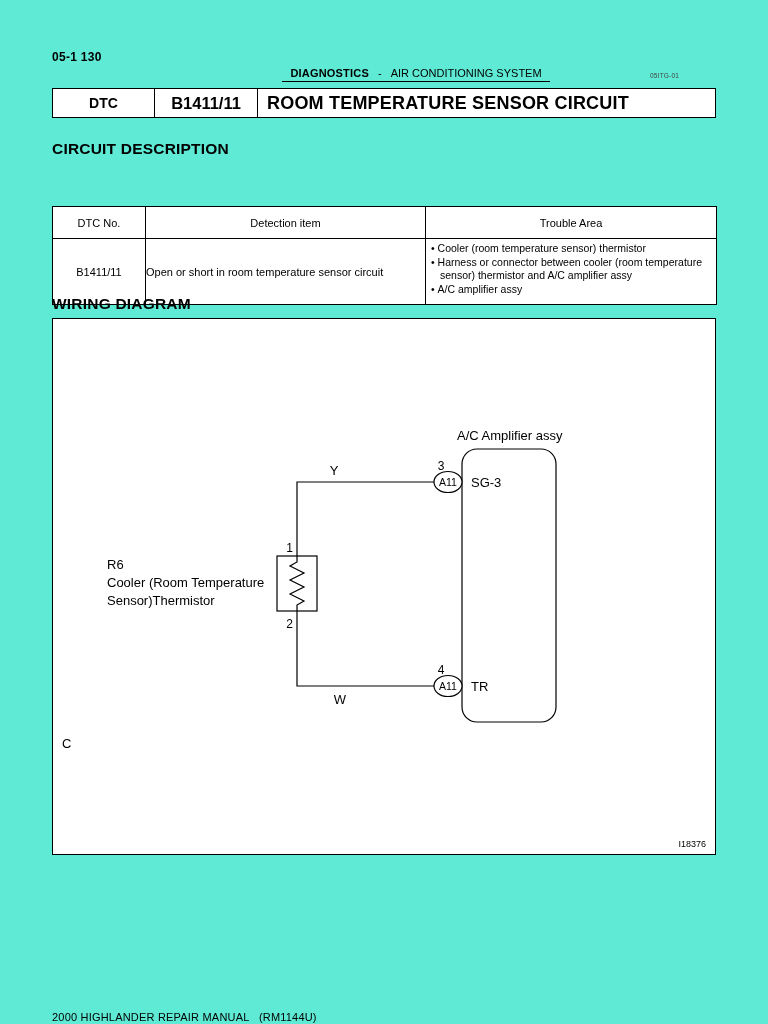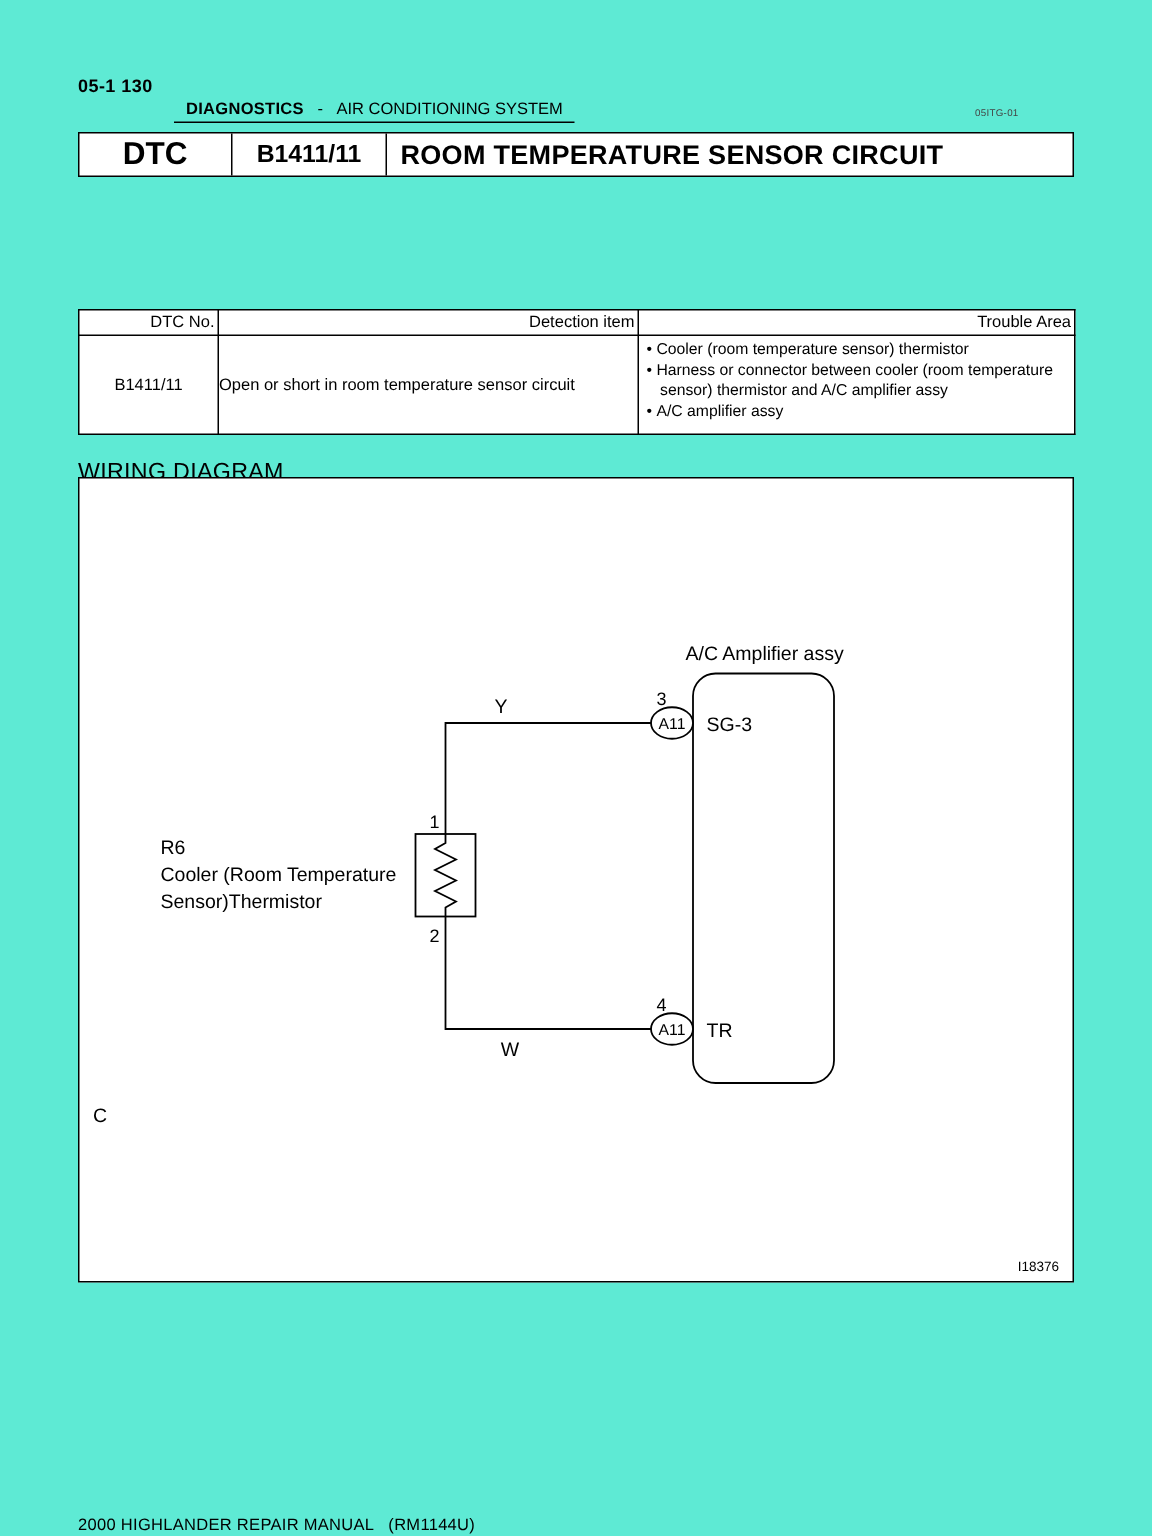--- a/index.html
+++ b/index.html
@@ -3,47 +3,47 @@
 <meta charset="utf-8">
 <style>
   * { margin:0; padding:0; box-sizing:border-box; }
   html, body { background:#ffffff; }
   body { font-family:"Liberation Sans","DejaVu Sans",sans-serif; color:#000; }
 
   .page { position:relative; width:768px; height:1024px; margin:0 auto; background:#5eead4; overflow:hidden; }
 
   .page-number { position:absolute; left:52px; top:50px; font-size:12px; font-weight:bold; letter-spacing:.3px; }
 
-  .running-header { position:absolute; left:52px; top:67px; width:664px; text-align:left; padding-left:64px; font-size:11px; }
+  .running-header { position:absolute; left:52px; top:67px; width:664px; text-align:center; padding-left:64px; font-size:11px; }
   .running-header .rule { display:inline-block; border-bottom:1px solid #000; padding:0 8px 2px; white-space:nowrap; }
   .rh-section { font-weight:bold; letter-spacing:.2px; }
   .rh-sep { margin:0 9px; }
   .header-code { position:absolute; left:650px; top:72px; font-size:6.5px; color:#444; letter-spacing:.2px; }
 
   .dtc-banner { position:absolute; left:52px; top:88px; width:664px; height:30px; display:flex; border:1.5px solid #000; background:#fff; }
   .dtc-banner .cell { display:flex; align-items:center; font-weight:bold; }
-  .banner-label { width:102px; justify-content:center; border-right:1.5px solid #000; font-size:21px; }
+  .banner-label { width:102px; justify-content:center; border-right:1.5px solid #000; font-size:14px; }
   .banner-code { width:103px; justify-content:center; border-right:1.5px solid #000; font-size:16.5px; }
   .banner-title { flex:1; padding-left:9px; font-size:18px; letter-spacing:.2px; white-space:nowrap; }
 
   .cd-heading { position:absolute; left:52px; top:140px; font-size:15.5px; font-weight:bold; letter-spacing:.2px; }
   .cd-body { position:absolute; left:52px; top:163px; width:664px; font-size:12.5px; line-height:1.55; }
 
   .dtc-table { position:absolute; left:52px; top:206px; width:664px; border-collapse:collapse; table-layout:fixed; background:#fff; }
   .dtc-table th, .dtc-table td { border:1px solid #000; font-weight:normal; }
-  .dtc-table th { font-size:11px; height:17px; text-align:right; padding:1px 2px; }
+  .dtc-table th { font-size:11px; height:32px; text-align:center; padding:1px 2px; }
   .dtc-table tr.data-row { height:66px; }
   .dtc-table td.cell-dtc { text-align:center; font-size:11px; }
   .dtc-table td.cell-detect { text-align:left; font-size:11px; }
   .dtc-table td.cell-trouble { vertical-align:top; padding:3px 5px; font-size:10.5px; }
   .col-dtc { width:93px; } .col-detect { width:280px; } .col-trouble { width:291px; }
   .trouble-item { padding-left:9px; text-indent:-9px; line-height:1.3; }
   .trouble-item::before { content:"\2022\00a0"; }
 
-  .wd-heading { position:absolute; left:52px; top:306px; font-size:15.5px; font-weight:normal; letter-spacing:.2px; }
+  .wd-heading { position:absolute; left:52px; top:295px; font-size:15.5px; font-weight:bold; letter-spacing:.2px; }
   .diagram-box { position:absolute; left:52px; top:318px; width:664px; height:537px; border:1px solid #000; background:#fff; }
   .diagram { display:block; width:100%; height:100%; }
 
   .diagram .shape { fill:#fff; stroke:#000; stroke-width:1.2; }
   .diagram .wire { fill:none; stroke:#000; stroke-width:1.2; }
   .diagram text { fill:#000; font-family:"Liberation Sans","DejaVu Sans",sans-serif; }
   .dg-label { font-size:13px; }
   .dg-pin { font-size:12px; }
   .dg-conn { font-size:10.5px; }
   .dg-fig { font-size:9px; }
@@ -61,20 +61,21 @@
     <span class="rule"><span class="rh-section">DIAGNOSTICS</span><span class="rh-sep">-</span><span class="rh-subsection">AIR CONDITIONING SYSTEM</span></span>
   </div>
   <div class="header-code">05ITG-01</div>
 
   <div class="dtc-banner">
     <div class="cell banner-label">DTC</div>
     <div class="cell banner-code">B1411/11</div>
     <div class="cell banner-title">ROOM TEMPERATURE SENSOR CIRCUIT</div>
   </div>
 
+  <div class="cd-heading">CIRCUIT DESCRIPTION</div>
 
   <table class="dtc-table">
     <colgroup>
         <col class="col-dtc">
         <col class="col-detect">
         <col class="col-trouble">
       </colgroup>
     <thead>
       <tr>
         <th>DTC No.</th>

